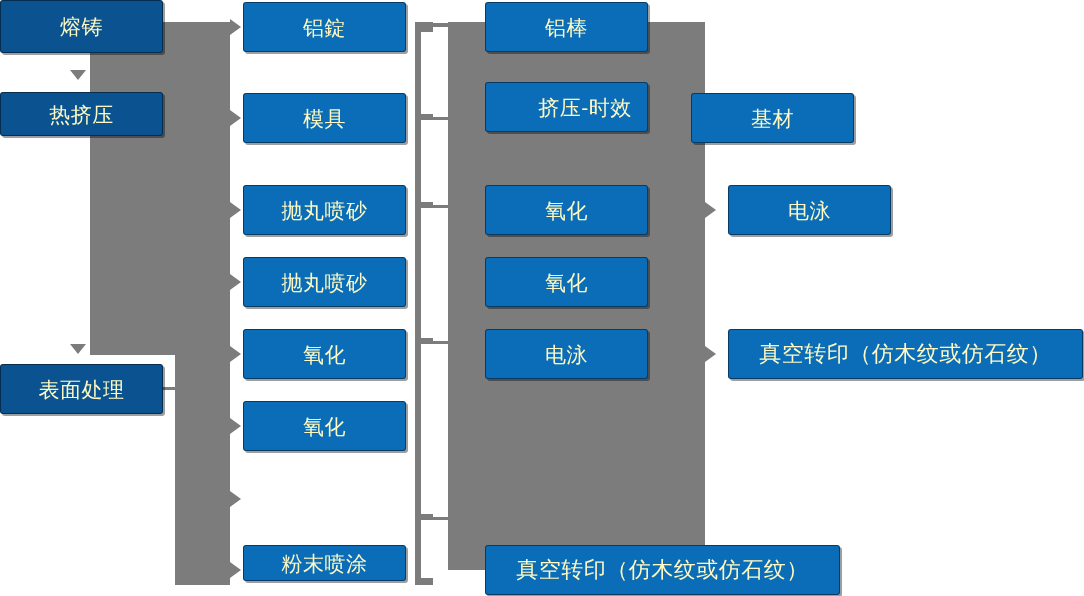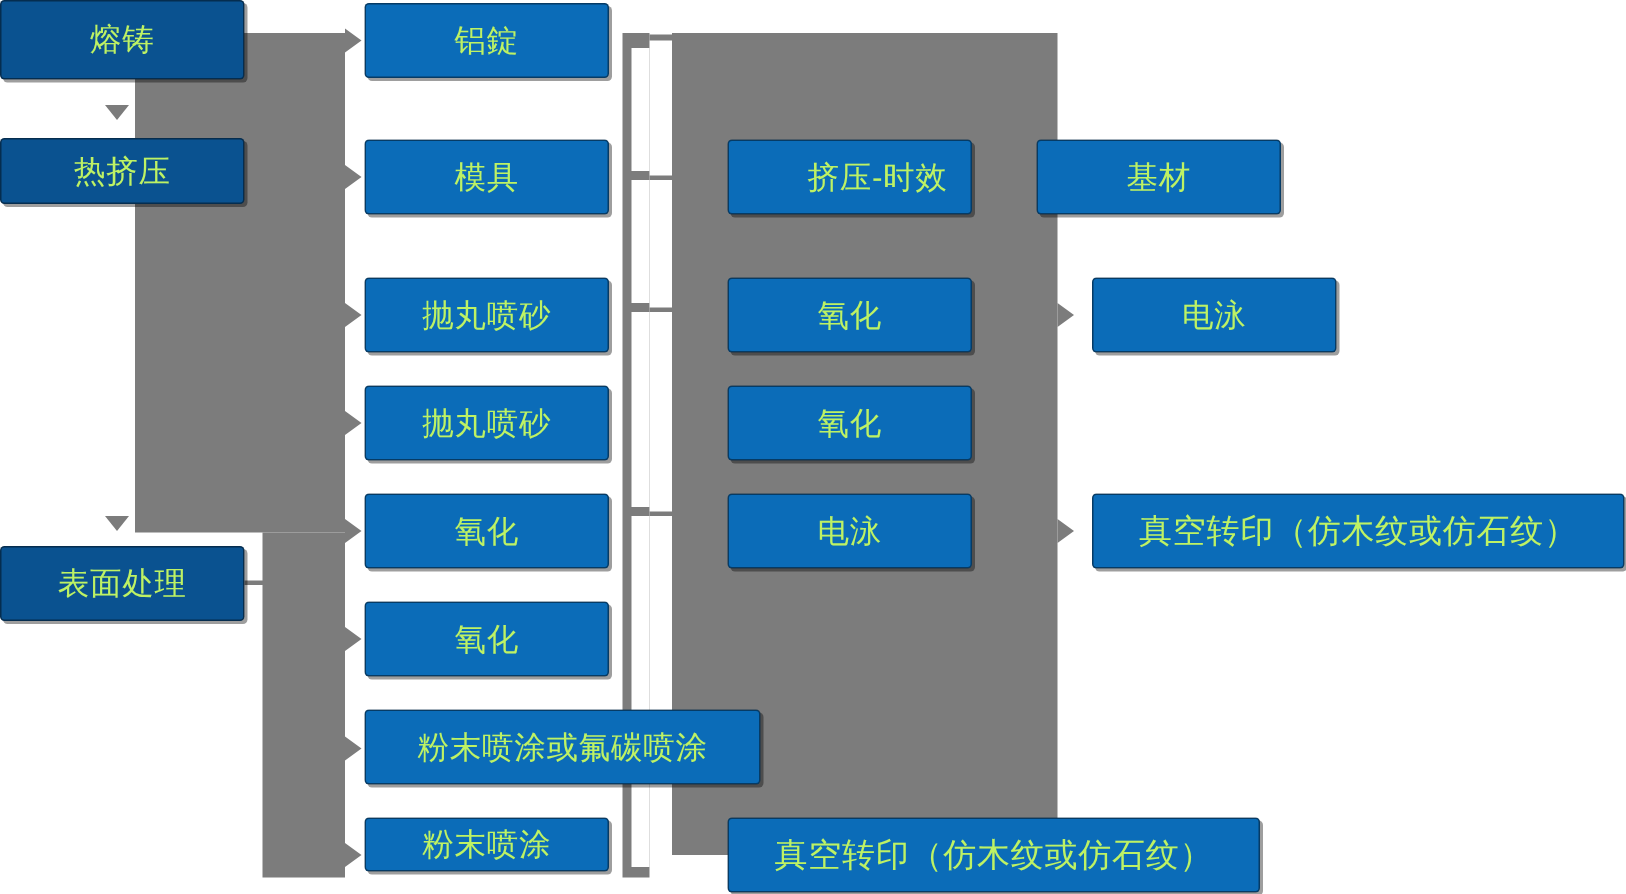--- a/index.html
+++ b/index.html
@@ -70,21 +70,21 @@
   }
   .box.dark {
     background: #0a5290;
   }
   .box.mid {
     background: #0b6cb8;
   }
   .box-label {
     font-size: 21px;
     line-height: 1;
-    color: #bef264;
+    color: #fef9c3;
   }
   .box-label.big {
     font-size: 22px;
   }
 </style>
 </head>
 <body>
 
 <div id="canvas">
 
@@ -154,30 +154,30 @@
   </div>
 
   <div class="box mid" style="left:243px; top:329px; width:163px; height:50px;">
     <span class="box-label">氧化</span>
   </div>
 
   <div class="box mid" style="left:243px; top:401px; width:163px; height:50px;">
     <span class="box-label">氧化</span>
   </div>
 
-  <div class="box mid" style="left:243px; top:473px; width:264px; height:50px;">
-    <span class="box-label">粉末喷涂或氟碳喷涂</span>
-  </div>
 
   <div class="box mid" style="left:243px; top:545px; width:163px; height:36px;">
     <span class="box-label">粉末喷涂</span>
   </div>
 
-
-  <div class="box mid" style="left:485px; top:93px; width:163px; height:50px;padding-left:37px;">
+  <div class="box mid" style="left:485px; top:2px; width:163px; height:50px;">
+    <span class="box-label">铝棒</span>
+  </div>
+
+  <div class="box mid" style="left:485px; top:82px; width:163px; height:50px;padding-left:37px;">
     <span class="box-label">挤压-时效</span>
   </div>
 
   <div class="box mid" style="left:485px; top:185px; width:163px; height:50px;">
     <span class="box-label">氧化</span>
   </div>
 
   <div class="box mid" style="left:485px; top:257px; width:163px; height:50px;">
     <span class="box-label">氧化</span>
   </div>

